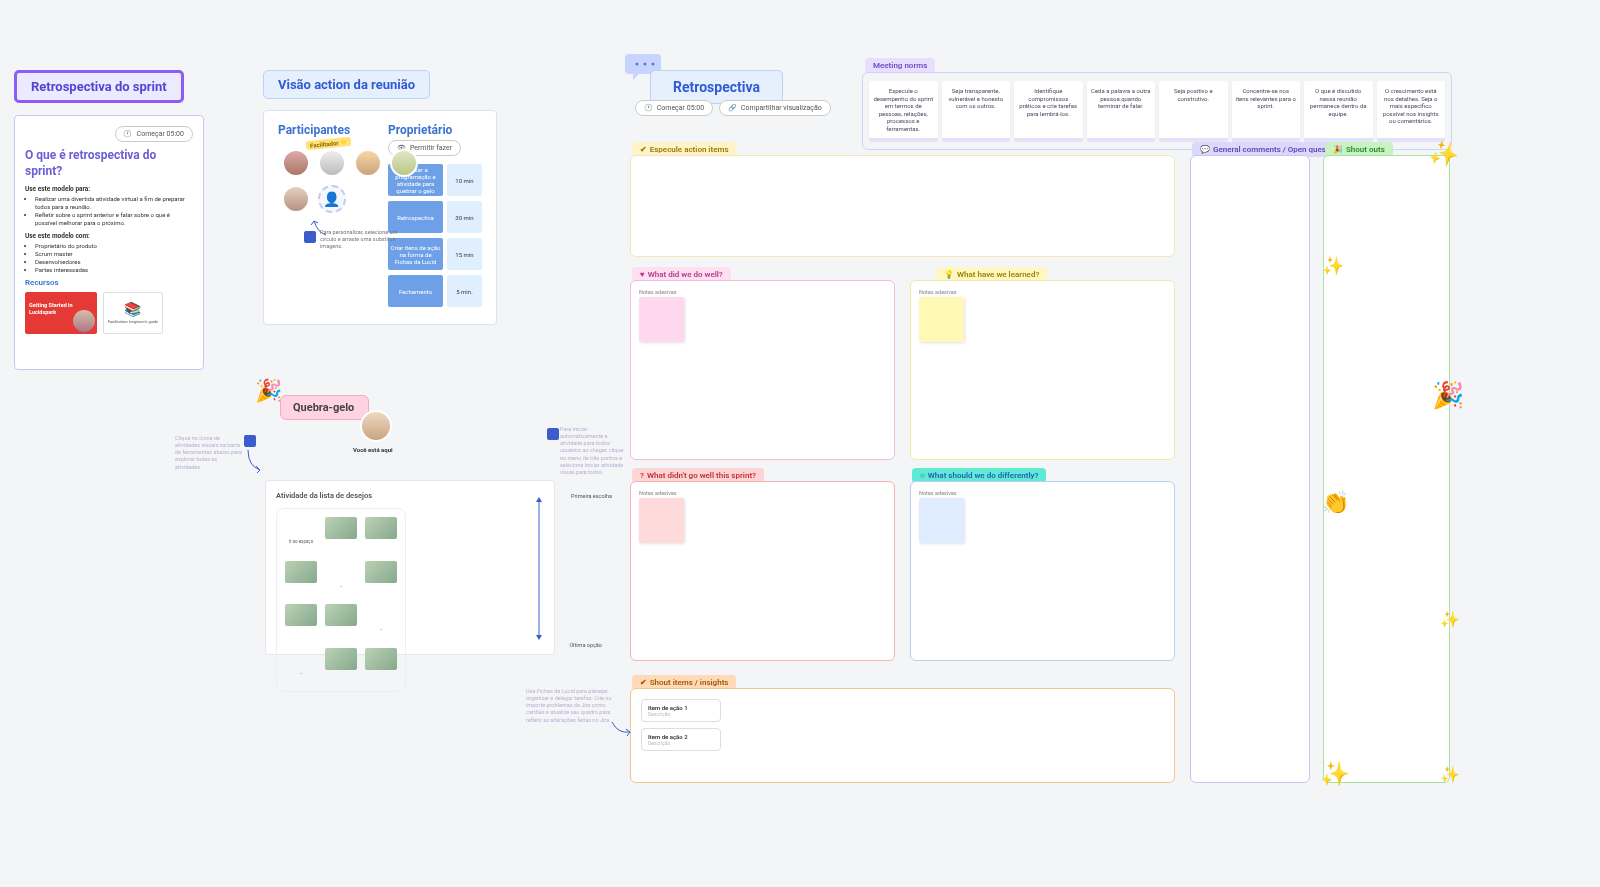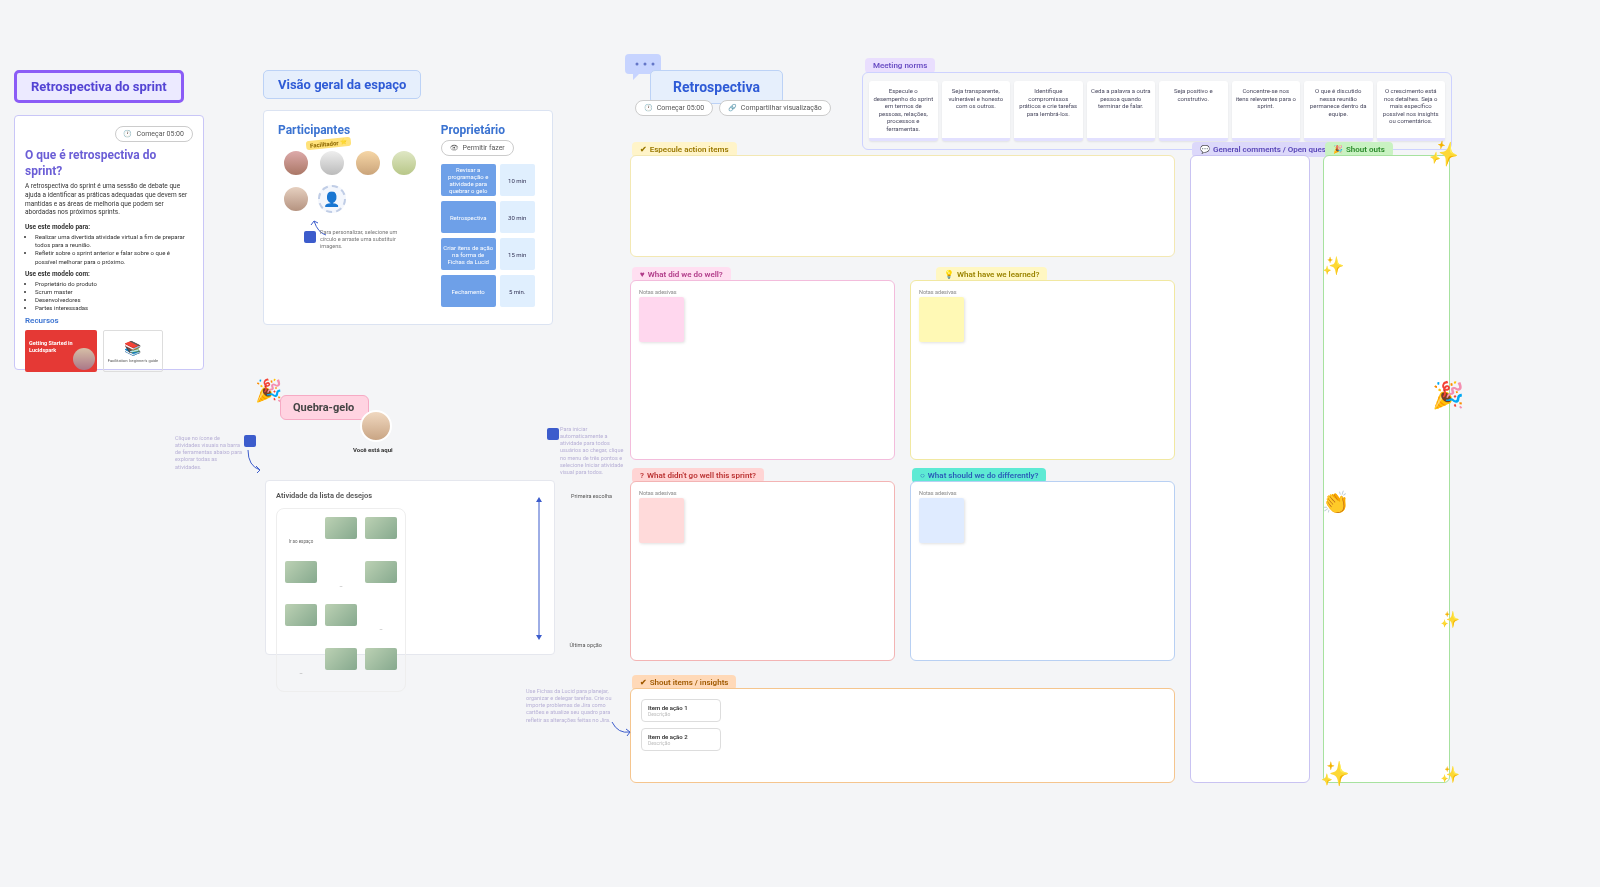--- a/index.html
+++ b/index.html
@@ -35,21 +35,20 @@
 <div class="abs title-tag" style="left:14px; top:70px; background:#eceaff; color:#5444d4; border:3px solid #8b5cf6;">Retrospectiva do sprint</div>
 
 <div class="abs frame purple-border" style="left:14px; top:115px; width:190px; height:255px; padding:10px 10px 8px;">
   <div style="display:flex; justify-content:flex-end;">
     <button class="small-btn">
         <span class="clock-icon"></span>
         <span>Começar 05:00</span>
       </button>
   </div>
   <div class="purple-title" style="margin-top:6px;">O que é retrospectiva do sprint?</div>
-  <div style="font-size:6.5px; line-height:1.35; margin-top:3px;">A retrospectiva do sprint é uma sessão de debate que ajuda a identificar as práticas adequadas que devem ser mantidas e as áreas de melhoria que podem ser abordadas nos próximos sprints.</div>
   <div style="font-size:6.5px; font-weight:700; margin-top:6px;">Use este modelo para:</div>
   <ul id="use_for" style="padding-left:10px; margin:2px 0; font-size:6px; line-height:1.35;">
       <li>Realizar uma divertida atividade virtual a fim de preparar todos para a reunião.</li>
       <li>Refletir sobre o sprint anterior e falar sobre o que é possível melhorar para o próximo.</li>
     </ul>
   <div style="font-size:6.5px; font-weight:700; margin-top:4px;">Use este modelo com:</div>
   <ul id="use_with" style="padding-left:10px; margin:2px 0; font-size:6px; line-height:1.35;">
       <li>Proprietário do produto</li>
       <li>Scrum master</li>
       <li>Desenvolvedores</li>
@@ -61,23 +60,23 @@
       <div style="position:absolute; left:4px; top:10px; color:#fff; font-size:5.5px; font-weight:700; line-height:1.2;">Getting Started in Lucidspark</div>
       <div style="position:absolute; right:2px; bottom:2px; width:22px; height:22px; border-radius:50%; background:linear-gradient(#d6bfa7,#a78);"></div>
     </div>
     <div style="width:60px; height:42px; border:1px solid #ddd; border-radius:2px; display:flex; flex-direction:column; align-items:center; justify-content:center; gap:2px;">
       <div style="font-size:14px;">📚</div>
       <div style="font-size:4px; color:#555;">Facilitation: beginner's guide</div>
     </div>
   </div>
 </div>
 
-<div class="abs title-tag" style="left:263px; top:70px; background:#e6effc; color:#2f5bd6; border:1px solid #bcd2f6;">Visão geral da espaço</div>
-
-<div class="abs frame" style="left:263px; top:110px; width:290px; height:215px; padding:12px 14px; border-color:#dbe3f2;">
+<div class="abs title-tag" style="left:263px; top:70px; background:#e6effc; color:#2f5bd6; border:1px solid #bcd2f6;">Visão action da reunião</div>
+
+<div class="abs frame" style="left:263px; top:110px; width:234px; height:215px; padding:12px 14px; border-color:#dbe3f2;">
   <div style="display:flex; gap:30px;">
 
     <div style="width:150px;">
       <div class="heading-blue">Participantes</div>
       <div style="position:relative; height:110px; margin-top:6px;">
         <div style="position:absolute; left:28px; top:-4px; background:#ffe27a; color:#8a6500; font-size:6px; padding:1px 4px; border-radius:3px; transform:rotate(-6deg); font-weight:700;">Facilitador ⭐</div>
         <span class="avatar" style="position:absolute; left:4px; top:6px; background:linear-gradient(#daa,#a76);"></span>
         <span class="avatar" style="position:absolute; left:40px; top:6px; background:linear-gradient(#eee,#bbb);"></span>
         <span class="avatar" style="position:absolute; left:76px; top:6px; background:linear-gradient(#f6d6a6,#caa47a);"></span>
         <span class="avatar" style="position:absolute; left:112px; top:6px; background:linear-gradient(#dfe7c4,#b8c788);"></span>

